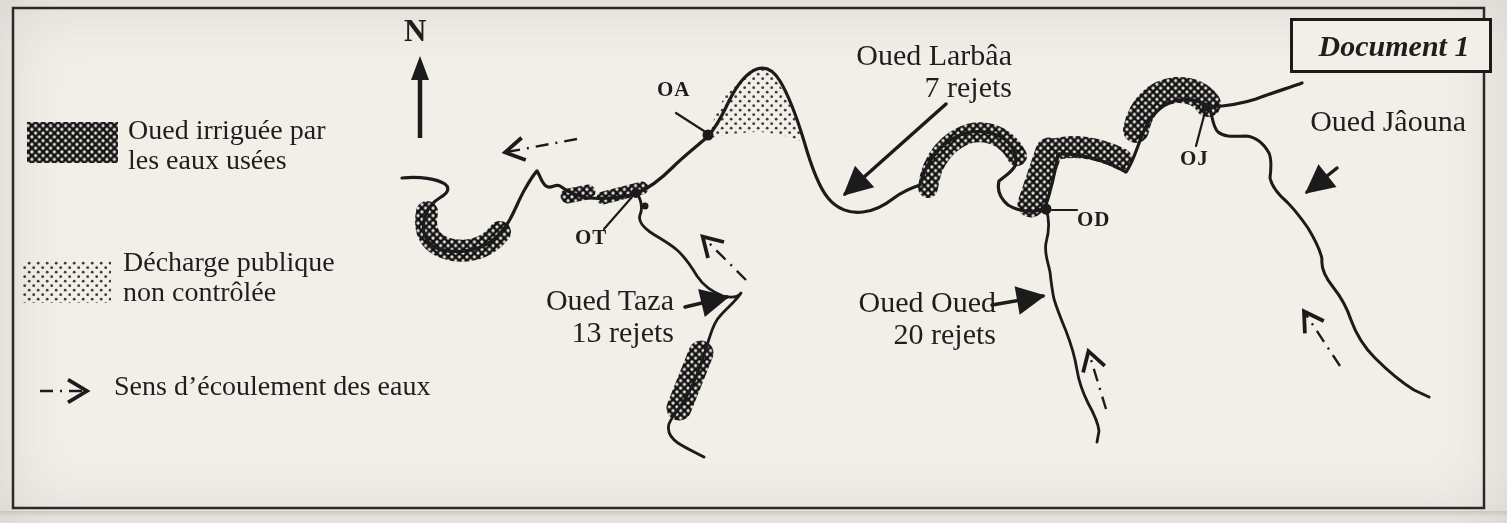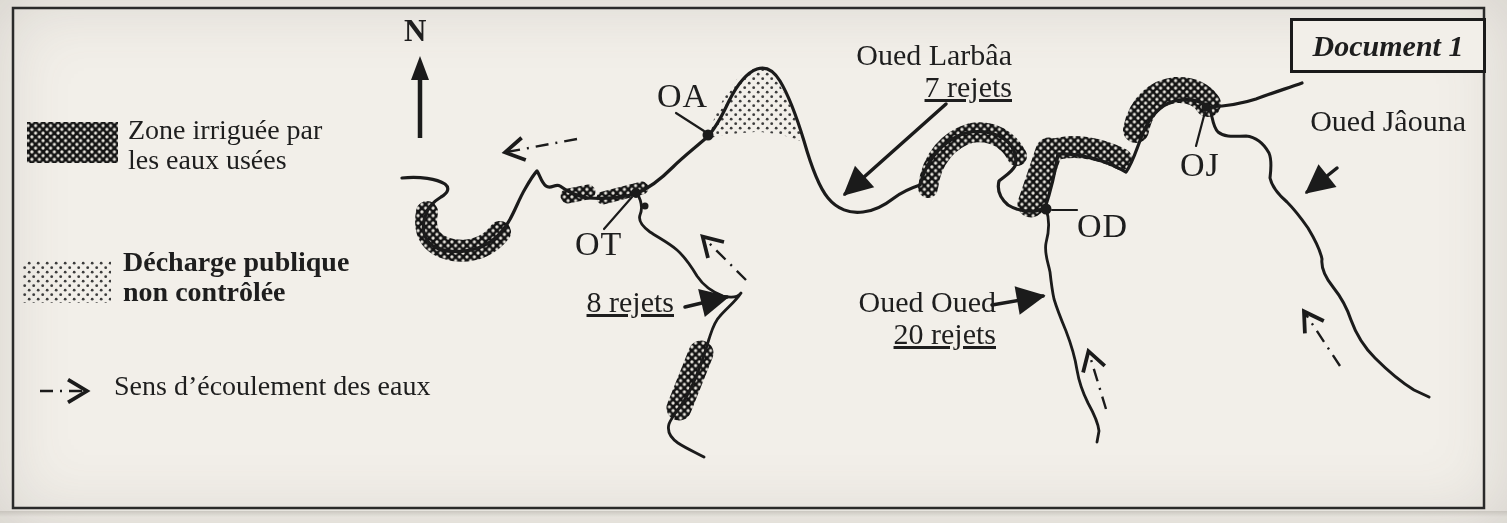--- a/index.html
+++ b/index.html
@@ -9,28 +9,28 @@
     background:#f2efe9;
     overflow:hidden;
     font-family:"Liberation Serif","DejaVu Serif",serif;
     color:#1e1e1e;
     box-shadow:inset 0 0 70px rgba(90,85,75,.18);
   }
   .map-svg{position:absolute;left:0;top:0;}
   .txt{position:absolute;white-space:nowrap;color:#1e1e1e;}
   .legend-text{font-size:28px;line-height:30px;}
   .river-label{position:absolute;text-align:right;font-size:30px;line-height:30px;}
-  .river-label .rejets{margin-top:2px;text-decoration:underline;}
-  .site-label{font-size:34px;font-weight:normal;letter-spacing:1px;}
+  .river-label .rejets{margin-top:2px;}
+  .site-label{font-size:21px;font-weight:bold;letter-spacing:1px;}
   .north-label{font-size:31px;font-weight:bold;}
   .doc-box{
     position:absolute;left:1290px;top:18px;width:190px;height:49px;
     border:3px solid #1b1b1b;background:#f2efe9;
     display:flex;align-items:center;justify-content:center;
-    font-size:30px;font-weight:bold;font-style:italic;
+    font-size:30px;font-weight:bold;font-style:italic;padding-left:6px;
   }
   .sites-note{font-size:28px;}
   .bottom-shade{
     position:absolute;left:0;top:511px;width:100%;height:6px;
     background:linear-gradient(#b5b1a9,rgba(181,177,169,0));opacity:.55;
   }
 </style>
 </head>
 <body>
 
@@ -141,35 +141,36 @@
     </g>
   </svg>
 
   <div class="doc-box">
     <span>Document 1</span>
   </div>
 
   <div class="txt north-label" style="left:404px;top:13px;">N</div>
 
   <div class="txt legend-text" style="left:128px;top:115px;">
-    <div>Zone irriguée par</div>
+    <div>Oued irriguée par</div>
     <div>les eaux usées</div>
   </div>
-  <div class="txt legend-text" style="left:123px;top:247px;font-weight:bold;">
+  <div class="txt legend-text" style="left:123px;top:247px;">
     <div>Décharge publique</div>
     <div>non contrôlée</div>
   </div>
   <div class="txt legend-text" style="left:114px;top:371px;">Sens d’écoulement des eaux</div>
 
   <div class="river-label" style="left:808px;top:40px;width:204px;">
     <div class="name">Oued Larbâa</div>
     <div class="rejets">7 rejets</div>
   </div>
   <div class="river-label" style="left:486px;top:285px;width:188px;">
-    <div class="rejets">8 rejets</div>
+    <div class="name">Oued Taza</div>
+    <div class="rejets">13 rejets</div>
   </div>
   <div class="river-label" style="left:808px;top:287px;width:188px;">
     <div class="name">Oued Oued</div>
     <div class="rejets">20 rejets</div>
   </div>
   <div class="river-label" style="left:1270px;top:106px;width:196px;">
     <div class="name">Oued Jâouna</div>
   </div>
 
   <div class="txt site-label" style="left:657px;top:77px;">OA</div>

